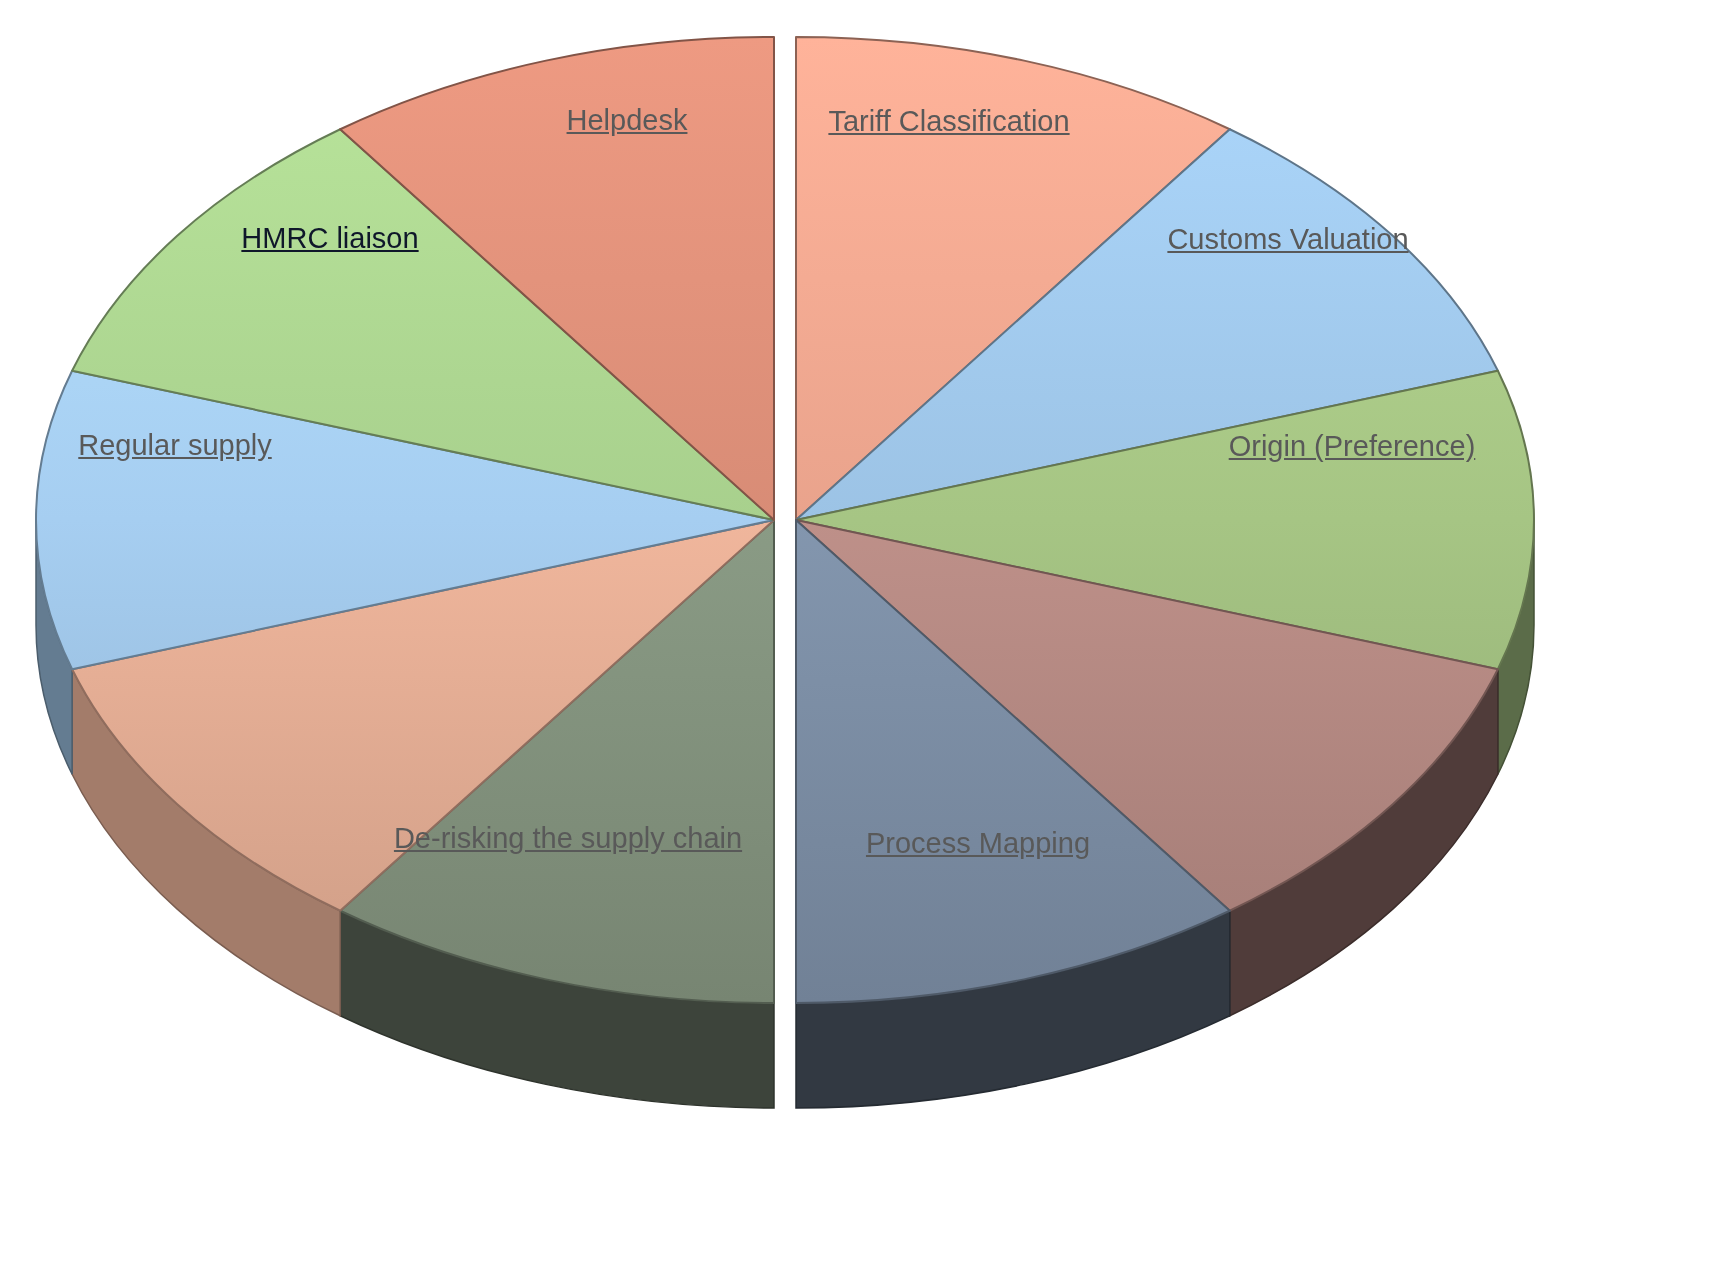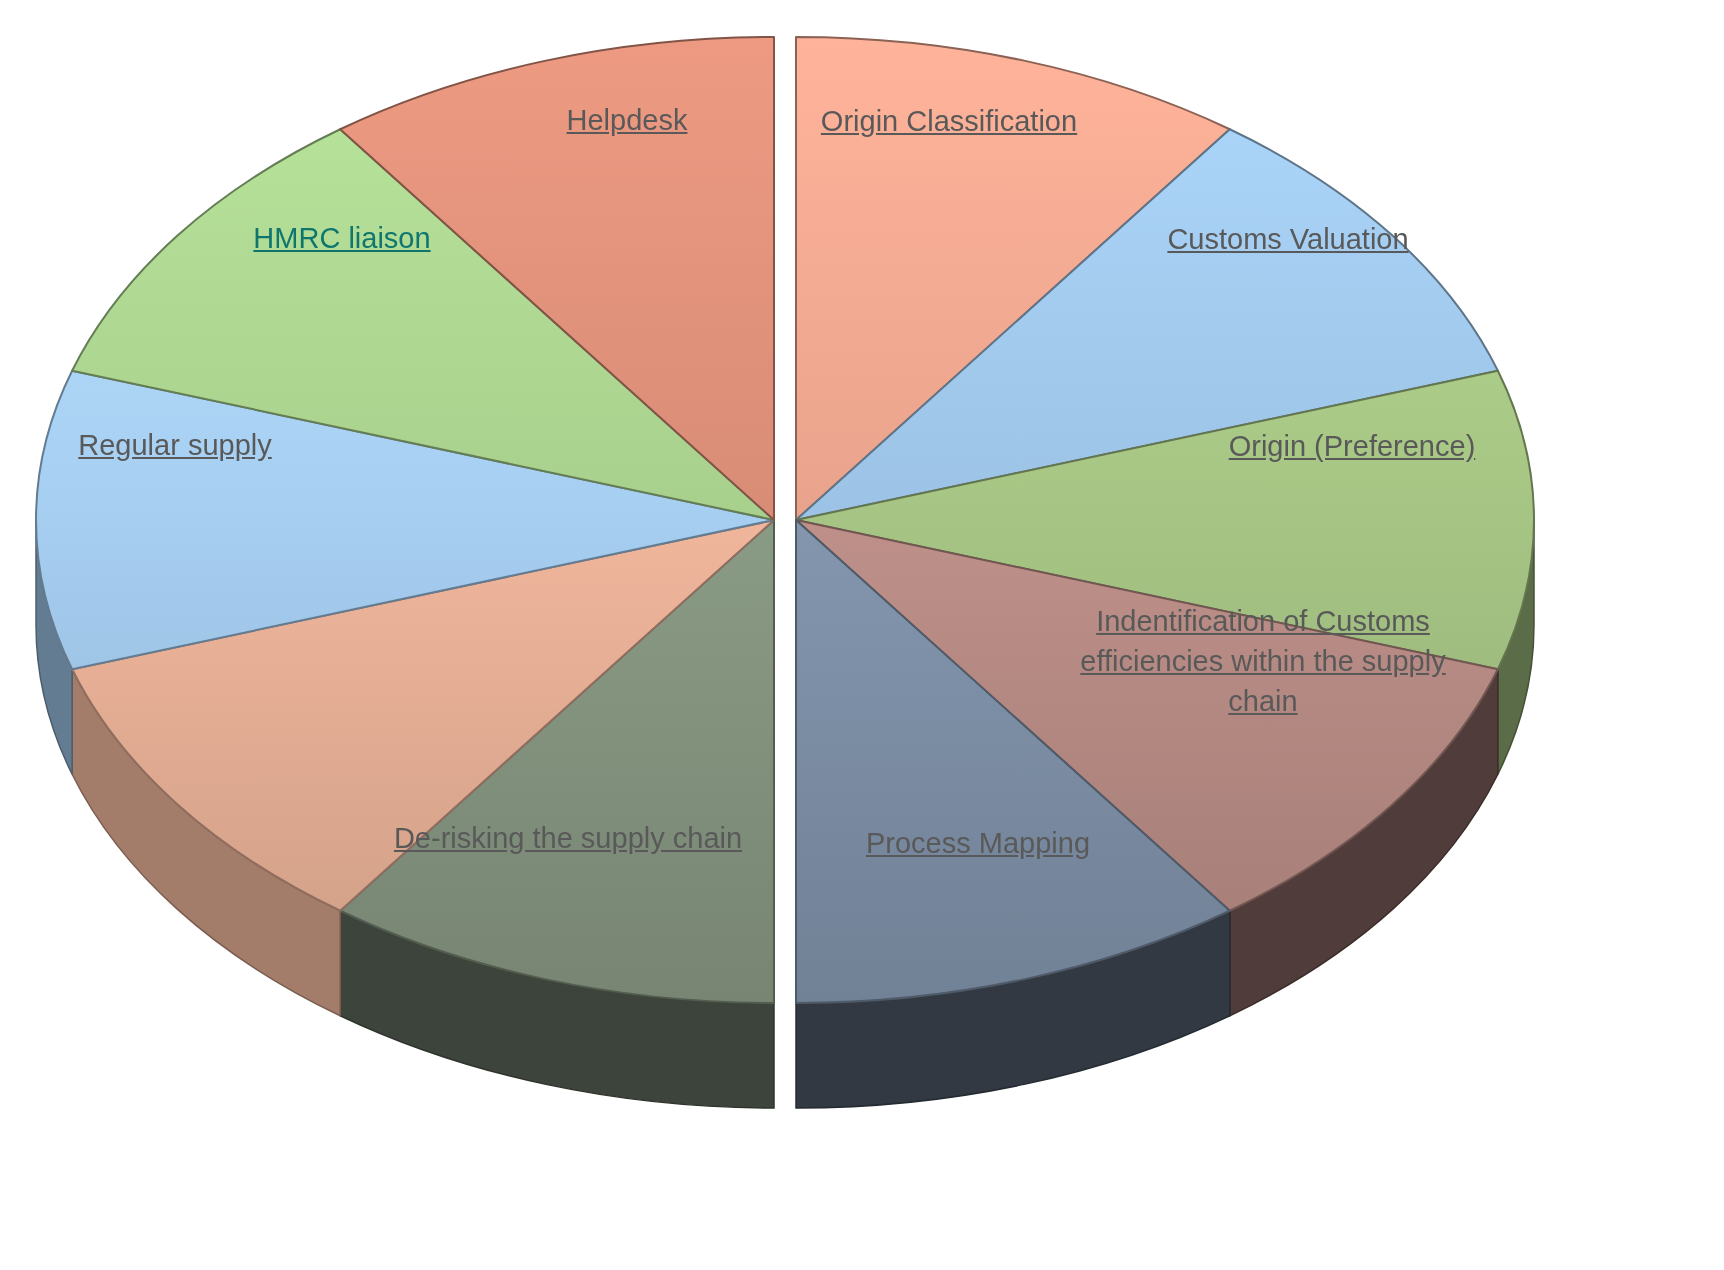--- a/index.html
+++ b/index.html
@@ -108,23 +108,22 @@
       <path d="M 796 520 L 1497.8797090258233 370.7447917169004 A 738 483 0 0 1 1497.8797090258233 669.2552082830996 Z" fill="url(#g2)" stroke="rgb(100,118,79)" stroke-width="2" stroke-linejoin="round"></path>
       <path d="M 796 520 L 1497.8797090258233 669.2552082830996 A 738 483 0 0 1 1229.7855161918453 910.7552082830996 Z" fill="url(#g3)" stroke="rgb(114,86,82)" stroke-width="2" stroke-linejoin="round"></path>
       <path d="M 796 520 L 1229.7855161918453 910.7552082830996 A 738 483 0 0 1 796.0000000000001 1003 Z" fill="url(#g4)" stroke="rgb(79,90,104)" stroke-width="2" stroke-linejoin="round"></path>
       <path d="M 774 520 L 774.0000000000001 1003 A 738 483 0 0 1 340.2144838081549 910.7552082830996 Z" fill="url(#g5)" stroke="rgb(83,93,80)" stroke-width="2" stroke-linejoin="round"></path>
       <path d="M 774 520 L 340.2144838081549 910.7552082830996 A 738 483 0 0 1 72.12029097417667 669.2552082830997 Z" fill="url(#g6)" stroke="rgb(144,109,94)" stroke-width="2" stroke-linejoin="round"></path>
       <path d="M 774 520 L 72.12029097417667 669.2552082830997 A 738 483 0 0 1 72.12029097417667 370.7447917169005 Z" fill="url(#g7)" stroke="rgb(100,124,145)" stroke-width="2" stroke-linejoin="round"></path>
       <path d="M 774 520 L 72.12029097417667 370.7447917169005 A 738 483 0 0 1 340.2144838081547 129.2447917169004 Z" fill="url(#g8)" stroke="rgb(101,125,85)" stroke-width="2" stroke-linejoin="round"></path>
       <path d="M 774 520 L 340.2144838081547 129.2447917169004 A 738 483 0 0 1 773.9999999999998 37 Z" fill="url(#g9)" stroke="rgb(130,84,71)" stroke-width="2" stroke-linejoin="round"></path>
     </svg>
   <div id="labels">
-      <div class="slice-label" style="left: 949px; top: 121px; color: rgb(89, 89, 89);">Origin Classification</div>
+      <div class="slice-label" style="left: 949px; top: 121px; color: rgb(89, 89, 89);">Tariff Classification</div>
       <div class="slice-label" style="left: 1288px; top: 239px; color: rgb(89, 89, 89);">Customs Valuation</div>
       <div class="slice-label" style="left: 1352px; top: 446px; color: rgb(89, 89, 89); text-align: right;">Origin (Preference)</div>
-      <div class="slice-label wrap" style="left: 1263px; top: 661px; color: rgb(89, 89, 89);">Indentification of Customs efficiencies within the supply chain</div>
       <div class="slice-label" style="left: 978px; top: 843px; color: rgb(89, 89, 89);">Process Mapping</div>
       <div class="slice-label" style="left: 568px; top: 838px; color: rgb(89, 89, 89);">De-risking the supply chain</div>
       <div class="slice-label" style="left: 175px; top: 445px; color: rgb(89, 89, 89);">Regular supply</div>
-      <div class="slice-label" style="left: 342px; top: 238px; color: #0f766e;">HMRC liaison</div>
+      <div class="slice-label" style="left: 330px; top: 238px; color: #0f172a;">HMRC liaison</div>
       <div class="slice-label" style="left: 627px; top: 120px; color: rgb(89, 89, 89);">Helpdesk</div>
     </div>
 </div>
 
 </body></html>

